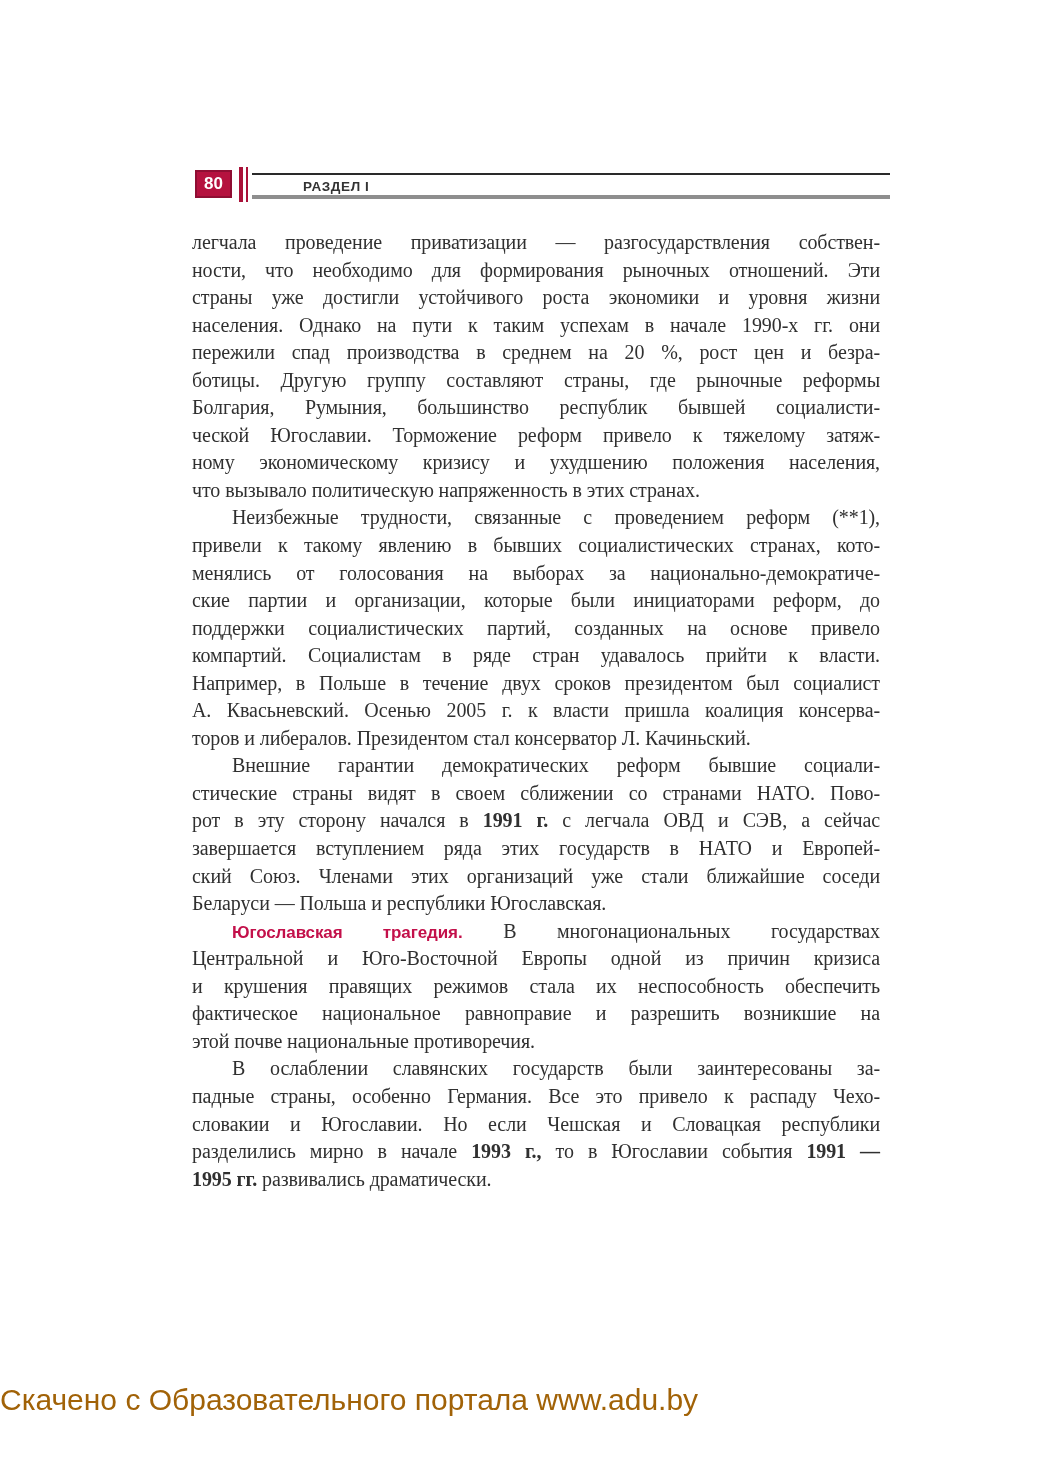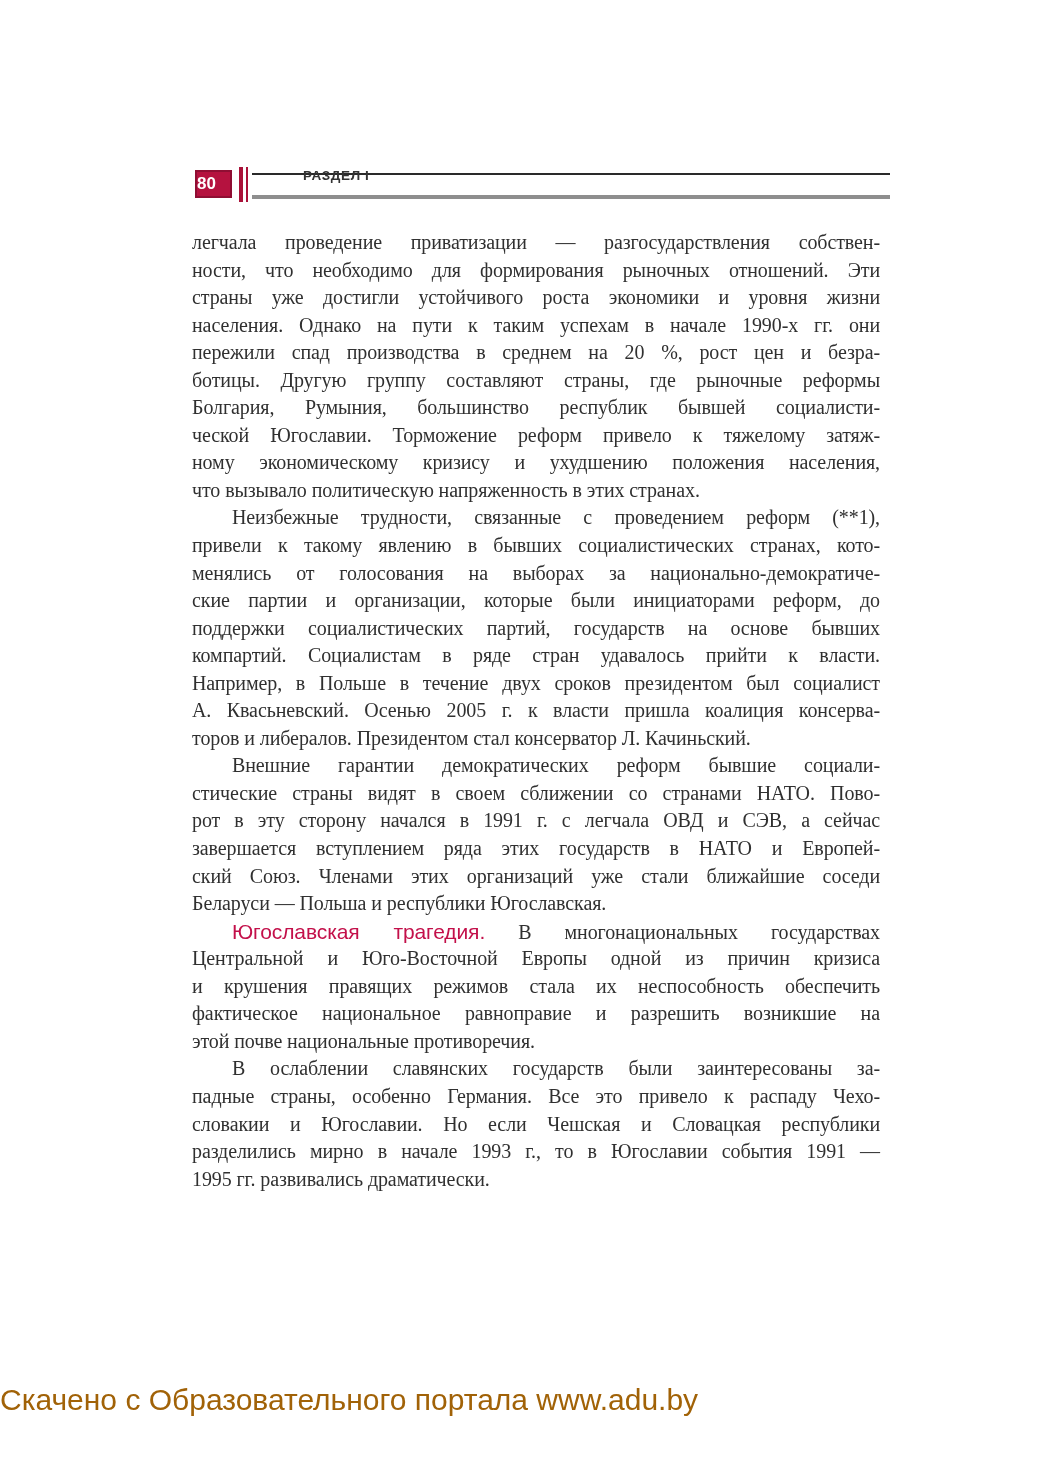--- a/index.html
+++ b/index.html
@@ -13,40 +13,40 @@
   
   .page-number-badge{
     position:absolute;left:195px;top:170px;
     width:37px;height:28px;
     background:#b5123f;
     border:2px solid #8f0e33;
     box-sizing:border-box;
     color:#ffffff;
     font-family:"Liberation Sans","DejaVu Sans",sans-serif;
     font-weight:700;font-size:17px;line-height:24px;
-    text-align:left;
+    text-align:center;
   }
   .header-bar-1{
     position:absolute;left:239px;top:167px;
     width:4px;height:35px;background:#a91239;
   }
   .header-bar-2{
     position:absolute;left:246px;top:167px;
     width:2px;height:35px;background:#a91239;
   }
   .header-rule-top{
     position:absolute;left:252px;top:173px;
     width:638px;height:2px;background:#2a2a2a;
   }
   .header-rule-bottom{
     position:absolute;left:252px;top:195px;
     width:638px;height:4px;background:#8e8e8e;
   }
   .section-label{
-    position:absolute;left:303px;top:168px;
+    position:absolute;left:303px;top:179px;
     font-family:"Liberation Sans","DejaVu Sans",sans-serif;
     font-size:13.5px;font-weight:700;letter-spacing:.6px;
     color:#333333;
   }
   
   .text-block{
     position:absolute;left:192px;top:229px;
     width:688px;
     font-size:20px;line-height:27.55px;
     color:#303030;
@@ -54,25 +54,25 @@
   }
   .paragraph{margin:0;padding:0;}
   .line{
     text-align:justify;
     text-align-last:justify;
     white-space:normal;
     height:27.55px;
   }
   .line.end{text-align-last:left;}
   .line.first{text-indent:40px;}
-  .bold{font-weight:400;margin-top:25px;}
+  .bold{font-weight:700;margin-top:25px;}
   .run-heading{
     font-family:"Liberation Sans","DejaVu Sans",sans-serif;
-    font-weight:400;
-    font-size:21px;
+    font-weight:700;
+    font-size:17px;
     color:#c3104a;
   }
   
   .watermark{
     position:absolute;left:0;top:1383px;width:1062px;
     text-align:left;
     font-family:"Liberation Sans","DejaVu Sans",sans-serif;
     font-size:30px;
     color:#a16207;
   }
@@ -100,21 +100,21 @@
         <div class="line">Болгария, Румыния, большинство республик бывшей социалисти-</div>
         <div class="line">ческой Югославии. Торможение реформ привело к тяжелому затяж-</div>
         <div class="line">ному экономическому кризису и ухудшению положения населения,</div>
         <div class="line end">что вызывало политическую напряженность в этих странах.</div>
       </div>
       <div class="paragraph">
         <div class="line first">Неизбежные трудности, связанные с проведением реформ (**1),</div>
         <div class="line">привели к такому явлению в бывших социалистических странах, кото-</div>
         <div class="line">менялись от голосования на выборах за национально-демократиче-</div>
         <div class="line">ские партии и организации, которые были инициаторами реформ, до</div>
-        <div class="line">поддержки социалистических партий, государств на основе бывших</div>
+        <div class="line">поддержки социалистических партий, созданных на основе привело</div>
         <div class="line">компартий. Социалистам в ряде стран удавалось прийти к власти.</div>
         <div class="line">Например, в Польше в течение двух сроков президентом был социалист</div>
         <div class="line">А. Квасьневский. Осенью 2005 г. к власти пришла коалиция консерва-</div>
         <div class="line end">торов и либералов. Президентом стал консерватор Л. Качиньский.</div>
       </div>
       <div class="paragraph">
         <div class="line first">Внешние гарантии демократических реформ бывшие социали-</div>
         <div class="line">стические страны видят в своем сближении со странами НАТО. Пово-</div>
         <div class="line"><span>рот в эту сторону начался в </span><span class="bold">1991 г.</span><span> с легчала ОВД и СЭВ, а сейчас</span></div>
         <div class="line">завершается вступлением ряда этих государств в НАТО и Европей-</div>

